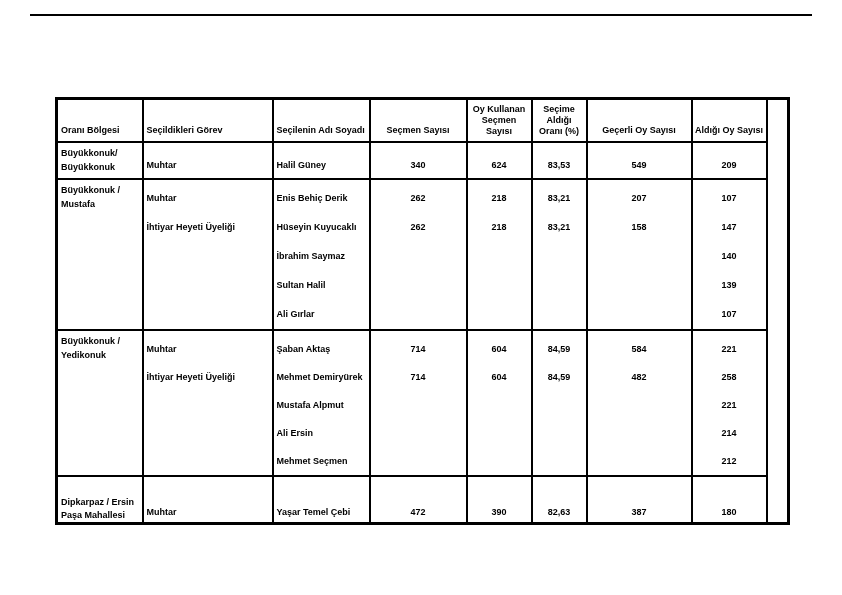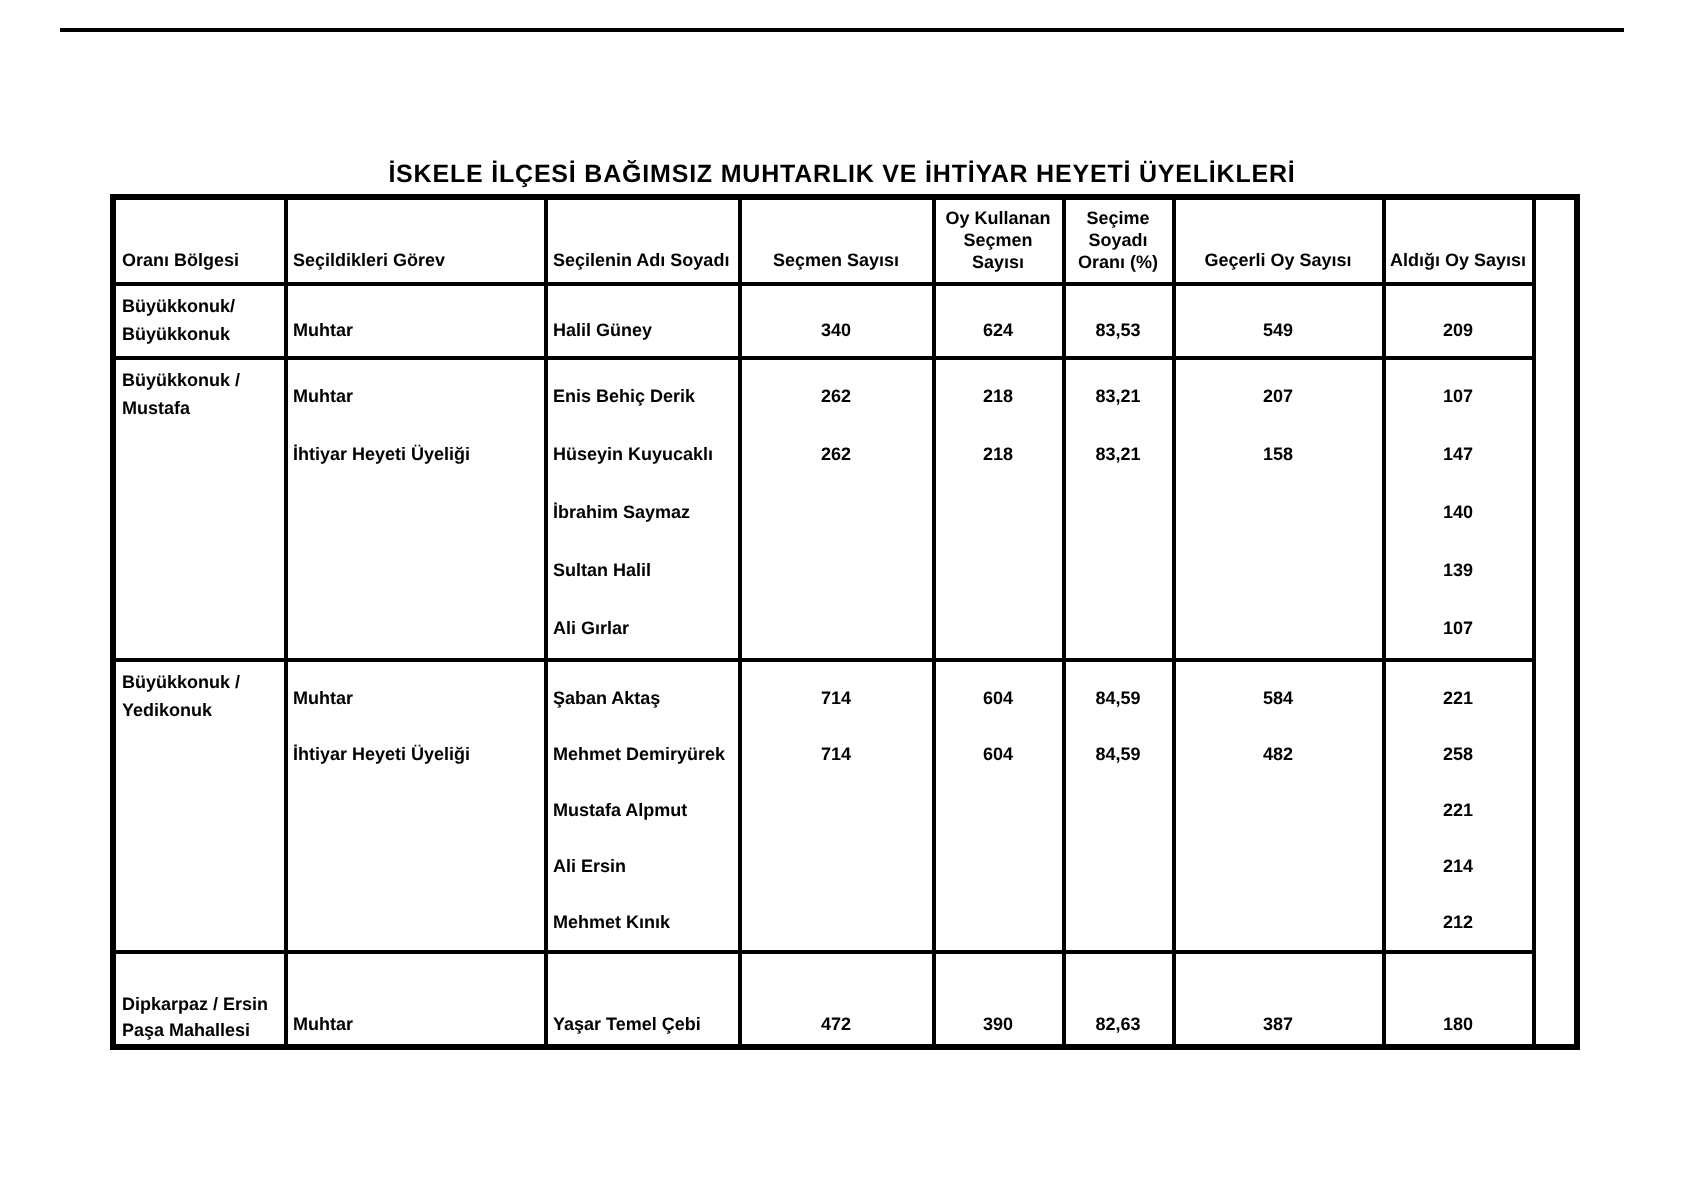--- a/index.html
+++ b/index.html
@@ -52,21 +52,20 @@
   tr.b1 td.cell { vertical-align:bottom; padding-bottom:8px; }
   tr.b4 td.cell { vertical-align:bottom; padding-bottom:5px; }
   td.c-left.cell { text-align:left; padding-left:3px; }
   td.c-num.cell  { text-align:center; }
 </style>
 </head>
 <body>
 
 <div class="page">
   <div class="top-rule"></div>
-  <div class="title">İSKELE İLÇESİ BAĞIMSIZ MUHTARLIK VE İHTİYAR HEYETİ ÜYELİKLERİ</div>
 
   <table class="results">
     <colgroup>
       <col style="width:86px">
         <col style="width:130px">
         <col style="width:97px">
         <col style="width:97px">
       <col style="width:65px">
         <col style="width:55px">
         <col style="width:105px">
@@ -82,21 +81,21 @@
         <th class="center multi">
           <div class="hstack">
             <div>Oy Kullanan</div>
             <div>Seçmen</div>
             <div>Sayısı</div>
           </div>
         </th>
         <th class="center multi">
           <div class="hstack">
             <div>Seçime</div>
-            <div>Soyadı</div>
+            <div>Aldığı</div>
             <div>Oranı (%)</div>
           </div>
         </th>
         <th class="center">Geçerli Oy Sayısı</th>
         <th class="center">Aldığı Oy Sayısı</th>
         <th class="spacer"></th>
       </tr>
     </thead>
     <tbody>
 
@@ -213,21 +212,21 @@
             <div class="slot"></div>
             <div class="slot"></div>
           </div>
         </td>
         <td class="c-left">
           <div class="stack">
             <div class="slot">Şaban Aktaş</div>
             <div class="slot">Mehmet Demiryürek</div>
             <div class="slot">Mustafa Alpmut</div>
             <div class="slot">Ali Ersin</div>
-            <div class="slot">Mehmet Kınık</div>
+            <div class="slot">Mehmet Seçmen</div>
           </div>
         </td>
         <td class="c-num">
           <div class="stack">
             <div class="slot">714</div>
             <div class="slot">714</div>
             <div class="slot"></div>
             <div class="slot"></div>
             <div class="slot"></div>
           </div>

